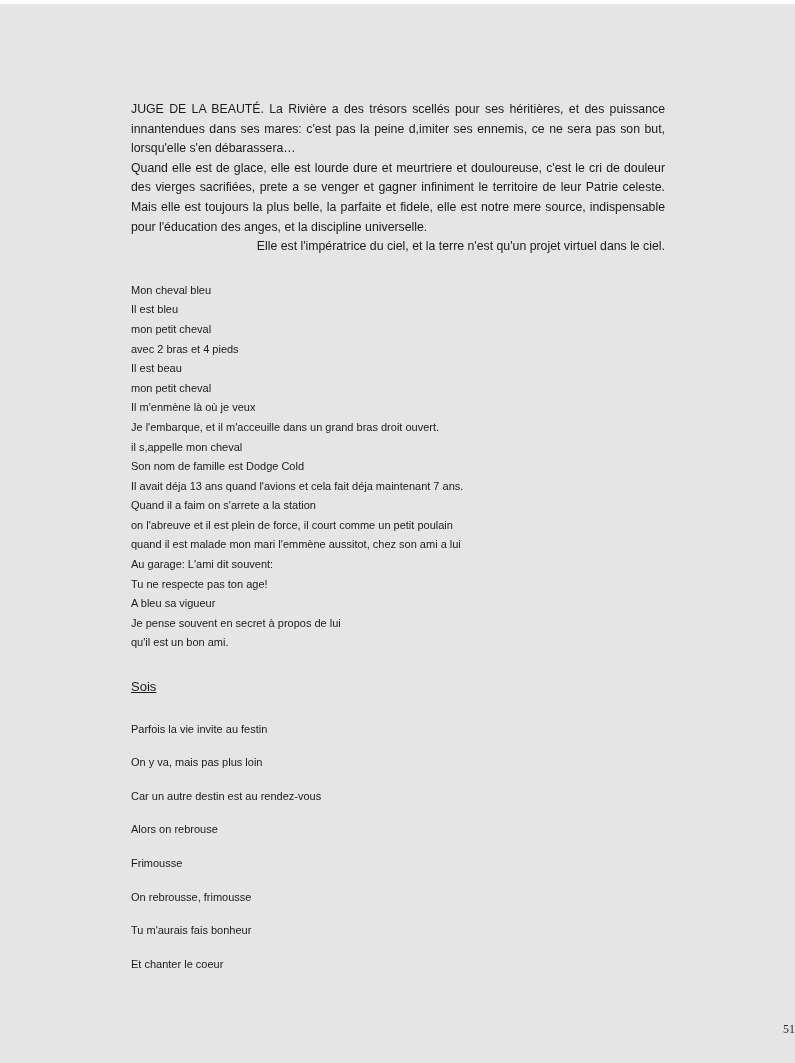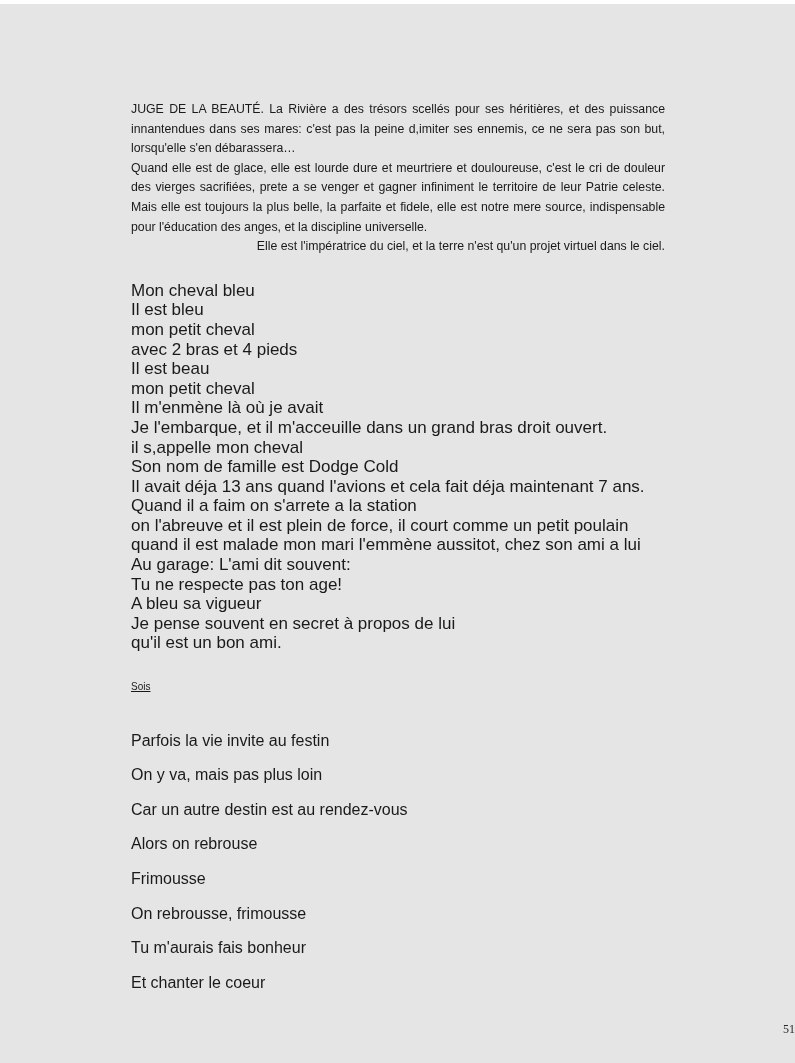--- a/index.html
+++ b/index.html
@@ -35,37 +35,37 @@
     text-align: justify;
     text-justify: inter-word;
     margin: 0;
   }
   .para-last {
     text-align: right;
   }
   .spacer-sm { height: 19px; }
   .spacer-md { height: 24px; }
   .poem {
-    font-size: 17px;
+    font-size: 11px;
     line-height: 19.6px;
     margin: 0;
   }
   .poem-line {
     white-space: pre-wrap;
   }
   .section-title {
-    font-size: 10px;
+    font-size: 13px;
     line-height: 19.6px;
     text-decoration: underline;
     margin: 0;
   }
   .stanza-line {
-    font-size: 16px;
+    font-size: 11px;
     line-height: 19.6px;
-    margin: 15px 0 14px 0;
+    margin: 4px 0 14px 0;
   }
   .page-number {
     position: absolute;
     left: 0;
     top: 1018px;
     width: 795px;
     text-align: right;
     font-family: "Liberation Serif", serif;
     font-size: 12px;
     color: #2b2b2b;
@@ -83,21 +83,21 @@
 
     <div class="spacer-md"></div>
 
     <div class="poem">
       <div class="poem-line">Mon cheval bleu</div>
       <div class="poem-line">Il est bleu</div>
       <div class="poem-line">mon petit cheval</div>
       <div class="poem-line">avec 2 bras et 4 pieds</div>
       <div class="poem-line">Il est beau</div>
       <div class="poem-line">mon petit cheval</div>
-      <div class="poem-line">Il m'enmène là où je avait</div>
+      <div class="poem-line">Il m'enmène là où je veux</div>
       <div class="poem-line">Je l'embarque, et il m'acceuille dans un grand bras droit ouvert.</div>
       <div class="poem-line">il s,appelle mon cheval</div>
       <div class="poem-line">Son nom de famille est Dodge Cold</div>
       <div class="poem-line">Il avait déja 13 ans quand l'avions et cela fait déja maintenant 7 ans.</div>
       <div class="poem-line">Quand il a faim on s'arrete a la station</div>
       <div class="poem-line">on l'abreuve et il est plein de force, il court comme un petit poulain</div>
       <div class="poem-line">quand il est malade mon mari l'emmène aussitot, chez son ami a lui</div>
       <div class="poem-line">Au garage: L'ami dit souvent:</div>
       <div class="poem-line">Tu ne respecte pas ton age!</div>
       <div class="poem-line">A bleu sa vigueur</div>

